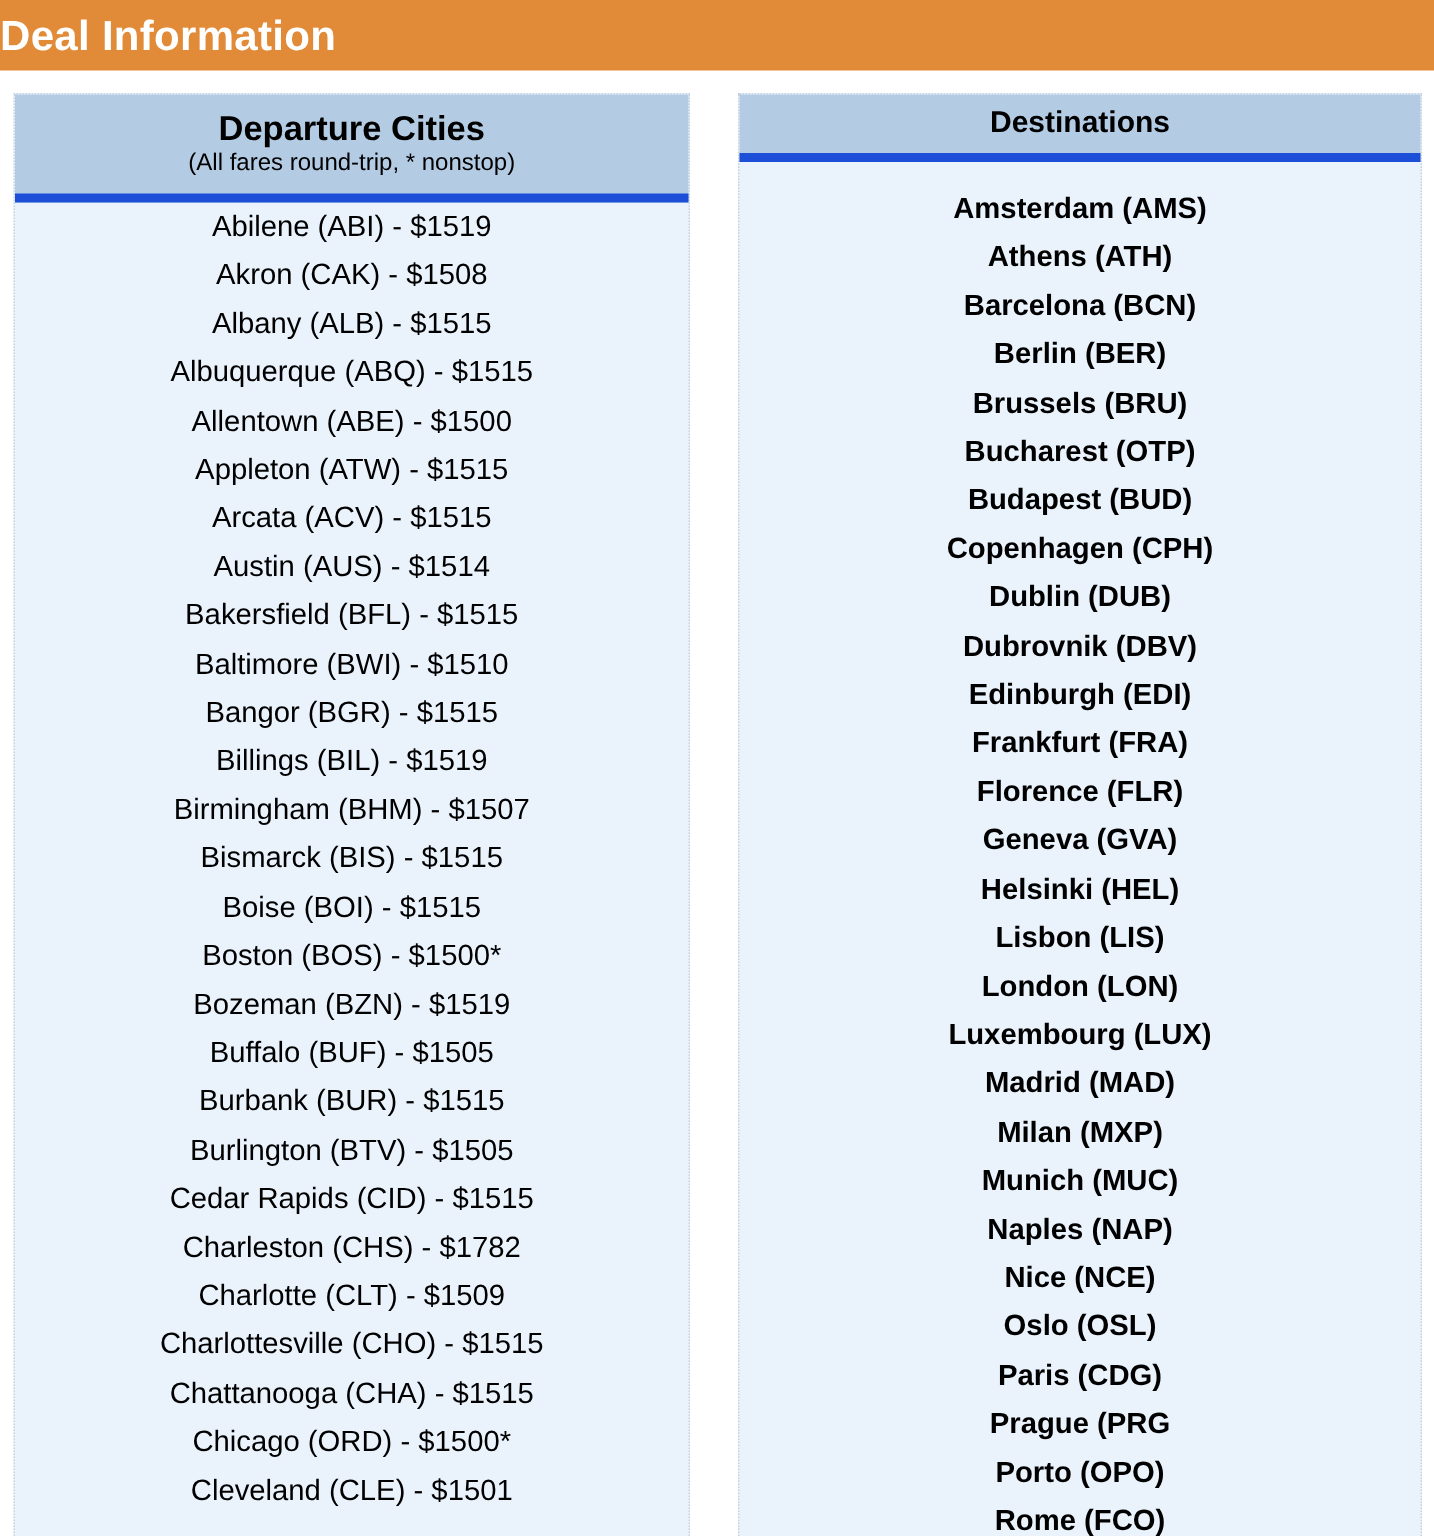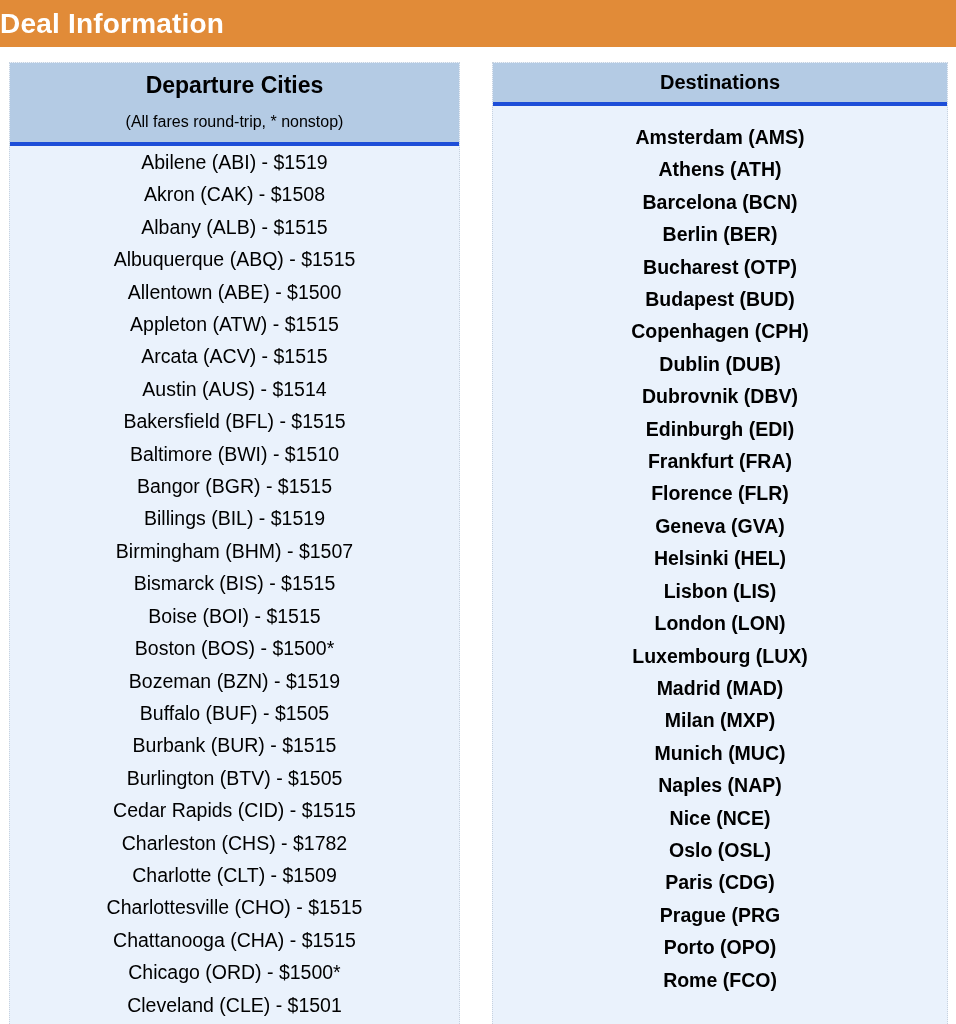--- a/index.html
+++ b/index.html
@@ -37,39 +37,39 @@
     top: 62px;
     height: 1100px;
     background: #EAF2FC;
     border: 1px dotted #c7d2df;
     box-sizing: border-box;
   }
   .panel-left  { left: 9px;   width: 451px; }
   .panel-right { left: 492px; width: 456px; }
   .panel-header {
     background: #B4CBE4;
-    border-bottom: 4px solid #1d4ed8;
+    border-bottom: 6px solid #1d4ed8;
     text-align: center;
   }
   .panel-left .panel-header  { padding: 9px 0 10px 0; }
   .panel-right .panel-header { padding: 7px 0 8px 0; }
   .panel-title-lg {
     font-size: 23px;
     font-weight: bold;
     line-height: 26px;
   }
   .panel-title-sm {
     font-size: 20px;
     font-weight: bold;
     line-height: 24px;
   }
   .panel-subtitle {
     font-size: 16px;
     line-height: 20px;
-    margin-top: 14px;
+    margin-top: 1px;
   }
   .list {
     text-align: center;
   }
   .panel-left  .list { }
   .panel-right .list { padding-top: 15px; }
   .row {
     font-size: 19.5px;
     line-height: 32.4px;
     white-space: nowrap;
@@ -123,20 +123,21 @@
 
   <div class="panel panel-right">
     <div class="panel-header">
       <div class="panel-title-sm">Destinations</div>
     </div>
     <div class="list">
         <div class="row">Amsterdam (AMS)</div>
         <div class="row">Athens (ATH)</div>
         <div class="row">Barcelona (BCN)</div>
         <div class="row">Berlin (BER)</div>
+        <div class="row">Brussels (BRU)</div>
         <div class="row">Bucharest (OTP)</div>
         <div class="row">Budapest (BUD)</div>
         <div class="row">Copenhagen (CPH)</div>
         <div class="row">Dublin (DUB)</div>
         <div class="row">Dubrovnik (DBV)</div>
         <div class="row">Edinburgh (EDI)</div>
         <div class="row">Frankfurt (FRA)</div>
         <div class="row">Florence (FLR)</div>
         <div class="row">Geneva (GVA)</div>
         <div class="row">Helsinki (HEL)</div>

